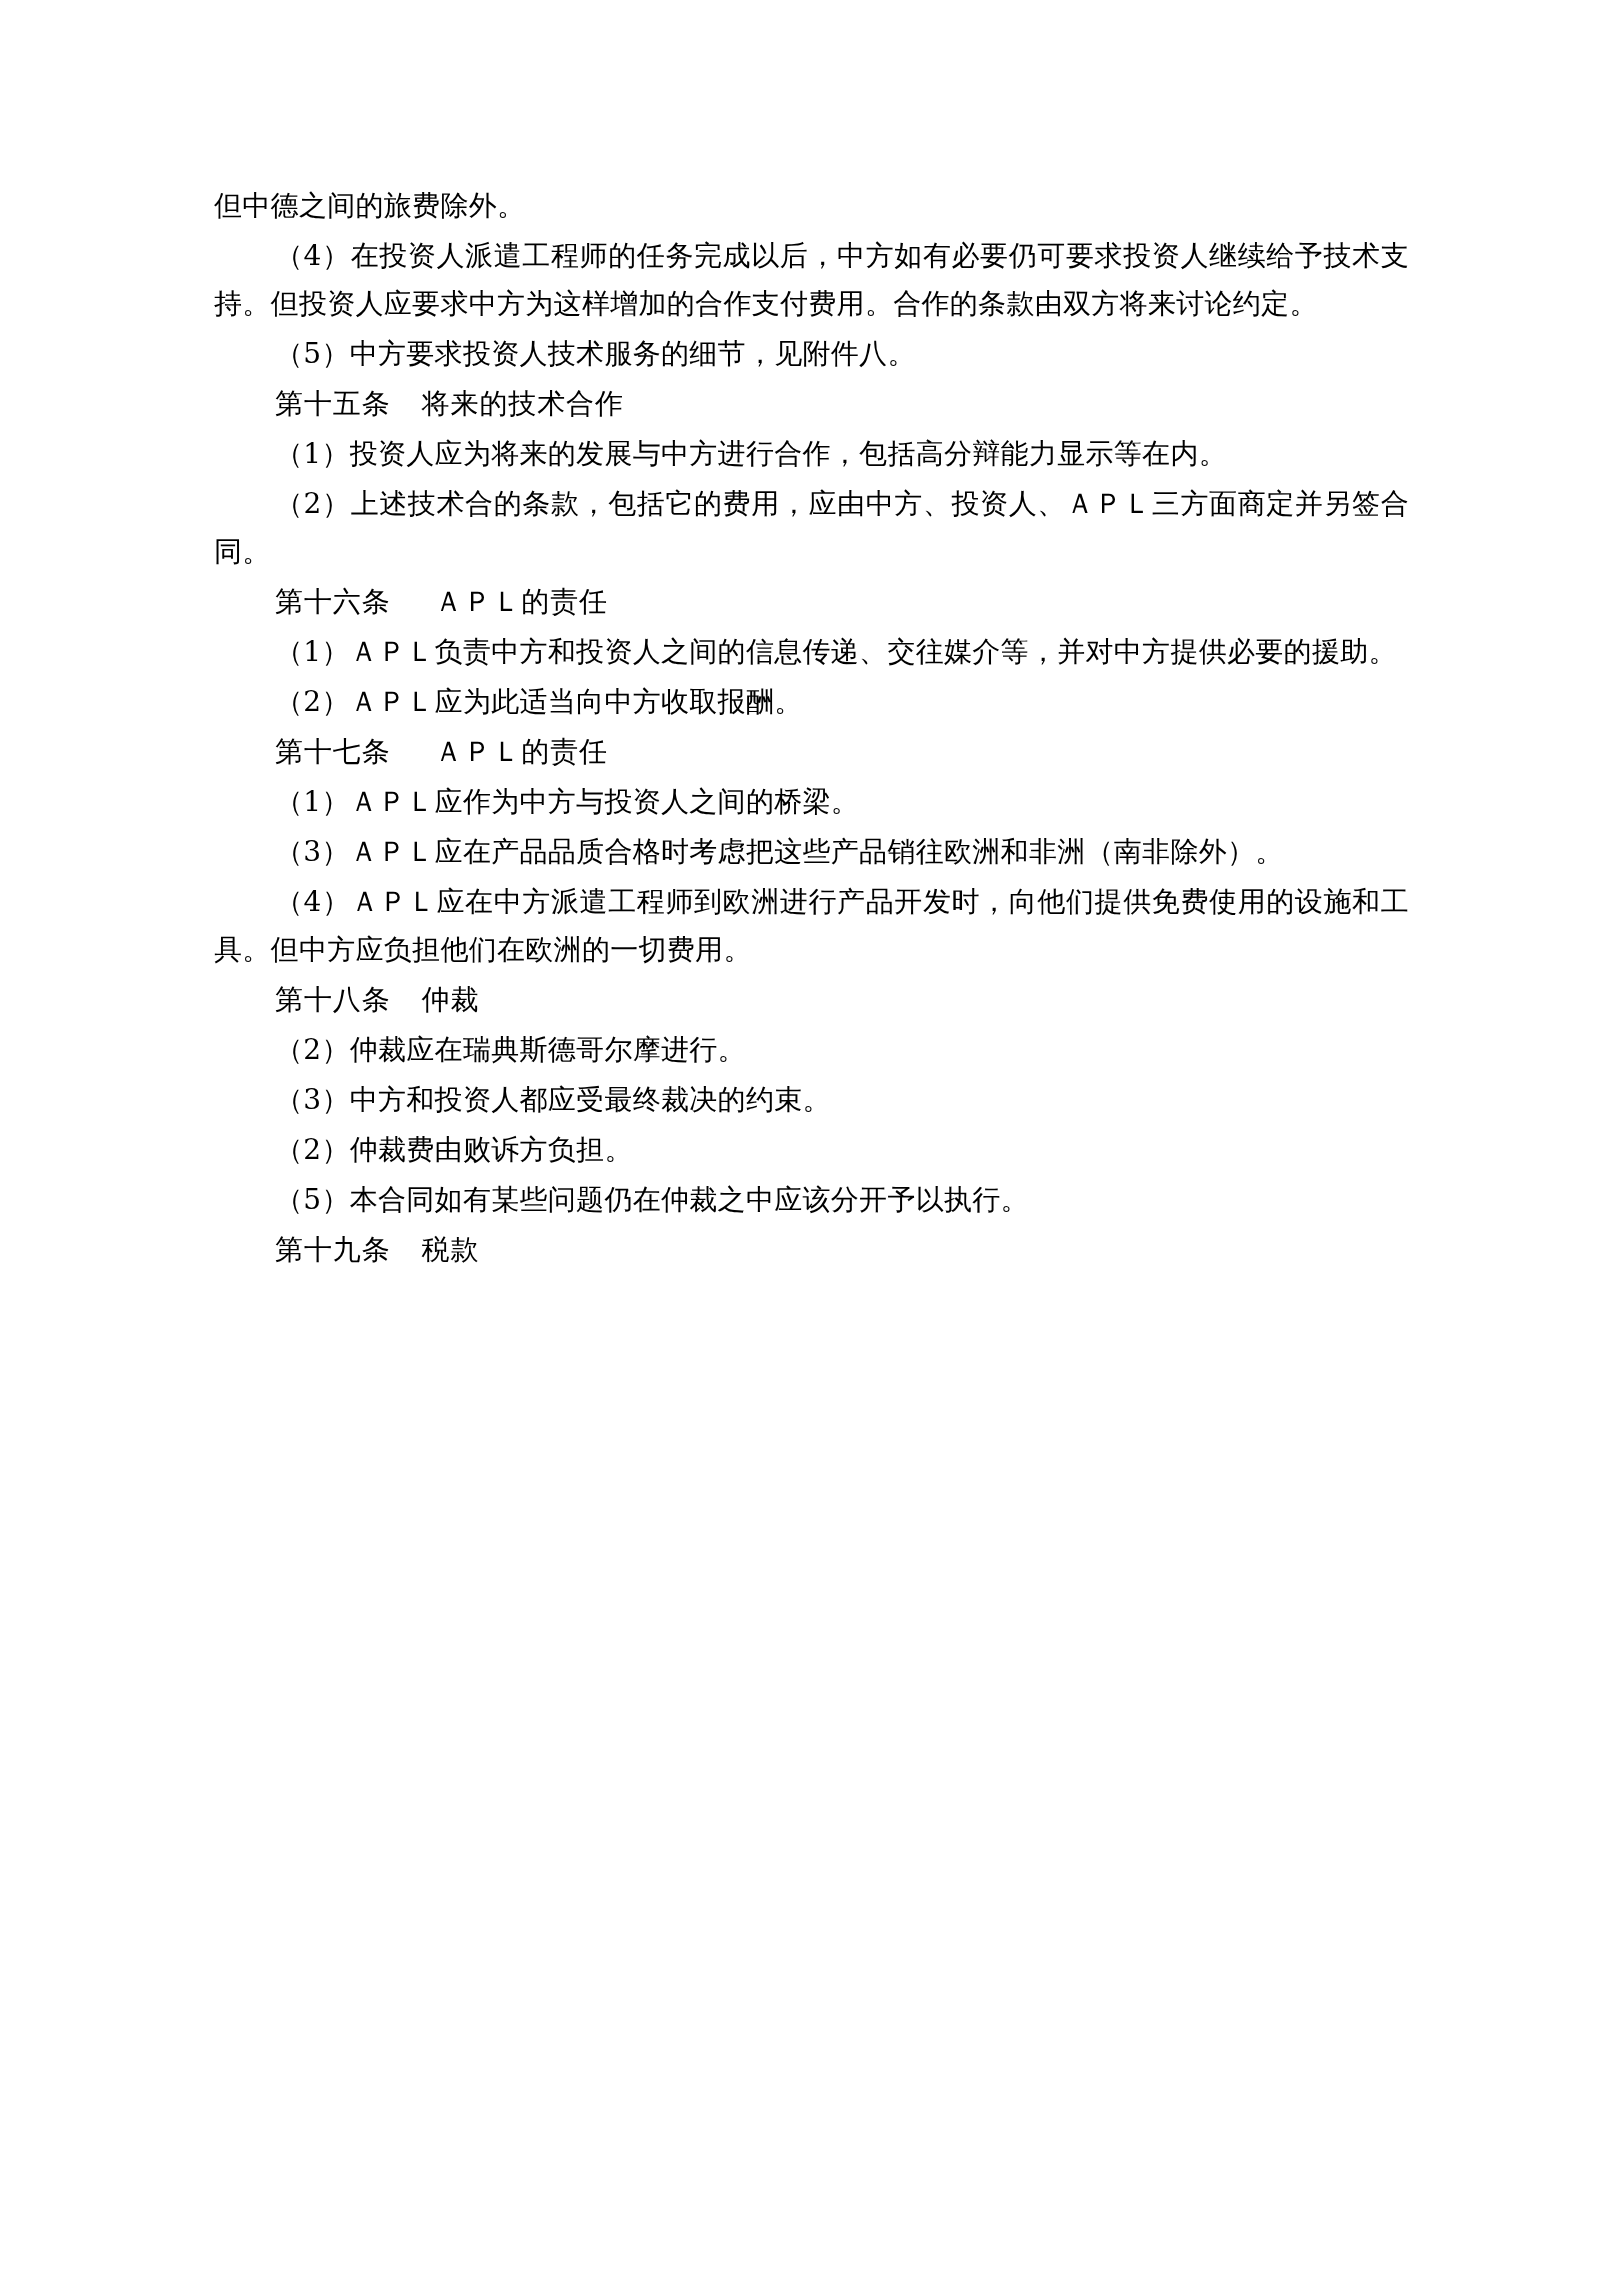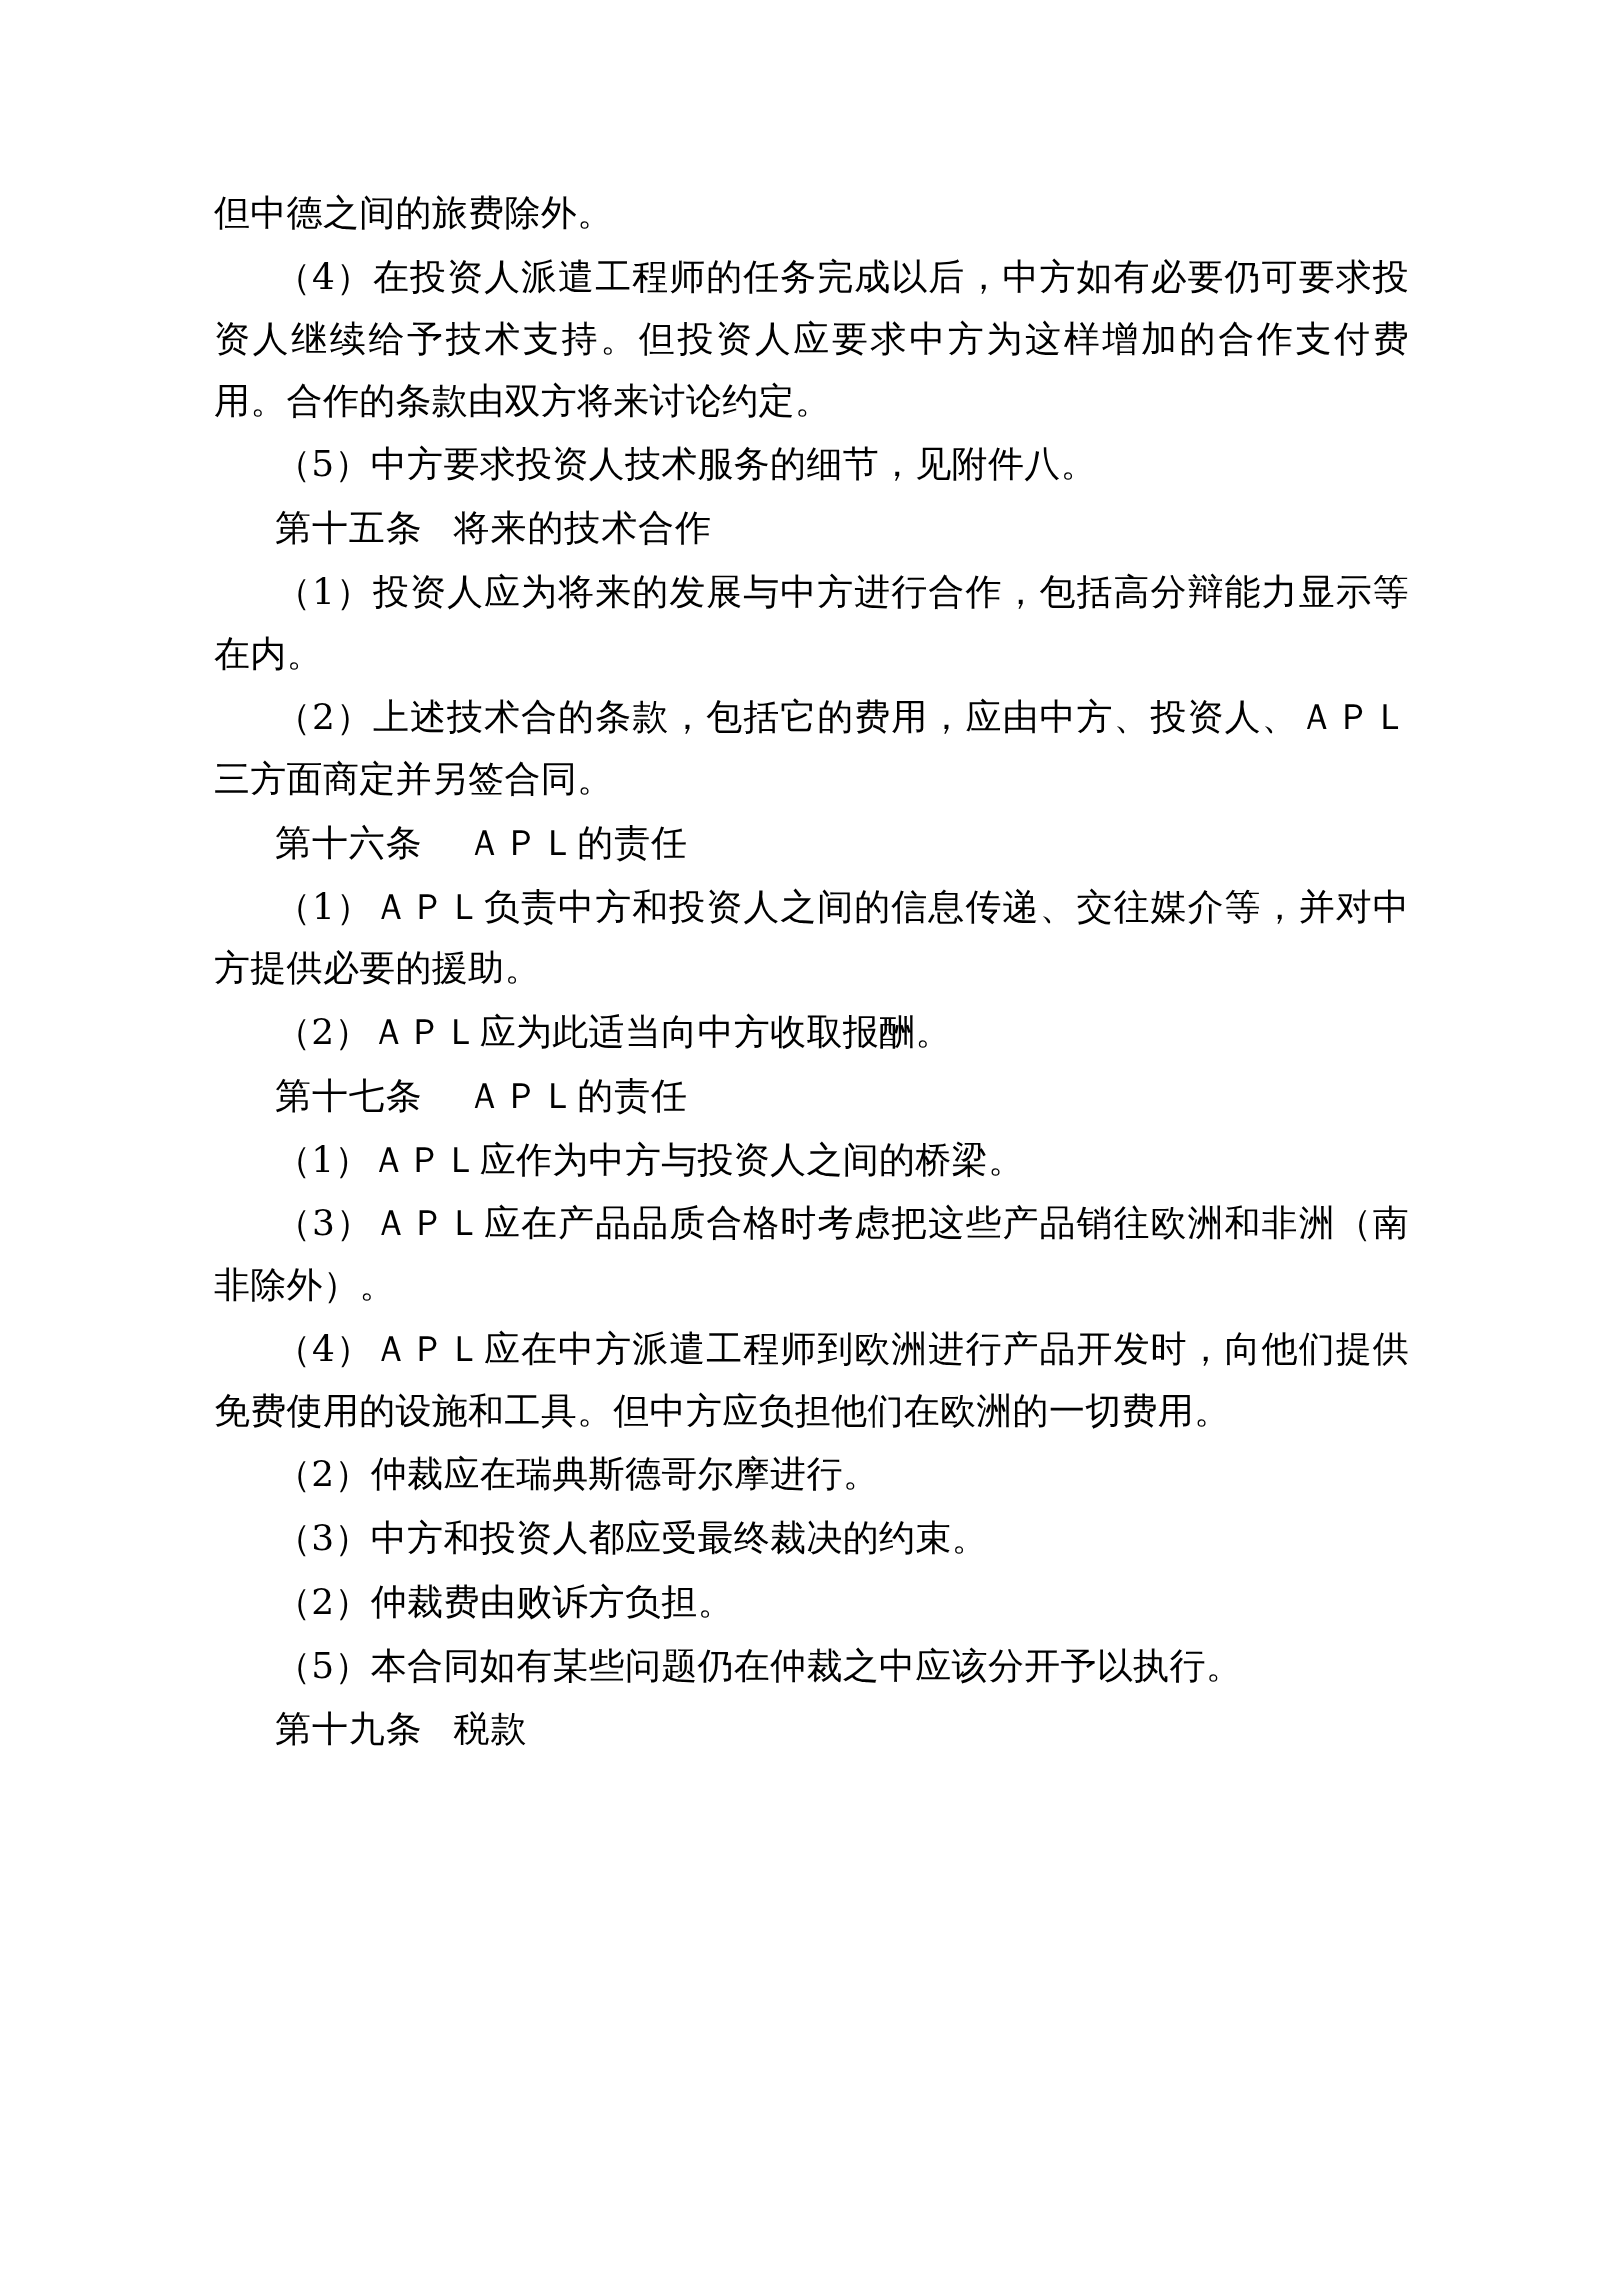--- a/index.html
+++ b/index.html
@@ -14,21 +14,21 @@
     color: #000000;
   }
   .page {
     width: 1623px;
     min-height: 2294px;
     box-sizing: border-box;
     padding: 182px 214px 109px 214px;
     background: #ffffff;
   }
   .doc-body {
-    font-size: 36px;
+    font-size: 28px;
     line-height: 1.72;
     letter-spacing: 0.3px;
     text-align: justify;
     text-justify: inter-ideograph;
   }
   .para {
     margin: 0 0 1.8px 0;
     text-indent: 61px;
   }
   .para.no-indent {
@@ -60,20 +60,21 @@
       <div class="heading"><span>第十五条</span><span class="gap"></span><span>将来的技术合作</span></div>
       <p class="para">（1）投资人应为将来的发展与中方进行合作，包括高分辩能力显示等在内。</p>
       <p class="para">（2）上述技术合的条款，包括它的费用，应由中方、投资人、ＡＰＬ三方面商定并另签合同。</p>
       <div class="heading"><span>第十六条</span><span class="gap-wide"></span><span>ＡＰＬ的责任</span></div>
       <p class="para">（1）ＡＰＬ负责中方和投资人之间的信息传递、交往媒介等，并对中方提供必要的援助。</p>
       <p class="para">（2）ＡＰＬ应为此适当向中方收取报酬。</p>
       <div class="heading"><span>第十七条</span><span class="gap-wide"></span><span>ＡＰＬ的责任</span></div>
       <p class="para">（1）ＡＰＬ应作为中方与投资人之间的桥梁。</p>
       <p class="para">（3）ＡＰＬ应在产品品质合格时考虑把这些产品销往欧洲和非洲（南非除外）。</p>
       <p class="para">（4）ＡＰＬ应在中方派遣工程师到欧洲进行产品开发时，向他们提供免费使用的设施和工具。但中方应负担他们在欧洲的一切费用。</p>
+      <div class="heading"><span>第十八条</span><span class="gap"></span><span>仲裁</span></div>
       <p class="para">（2）仲裁应在瑞典斯德哥尔摩进行。</p>
       <p class="para">（3）中方和投资人都应受最终裁决的约束。</p>
       <p class="para">（2）仲裁费由败诉方负担。</p>
       <p class="para">（5）本合同如有某些问题仍在仲裁之中应该分开予以执行。</p>
       <div class="heading"><span>第十九条</span><span class="gap"></span><span>税款</span></div>
     </div>
 </div>
 
 
 </body></html>

